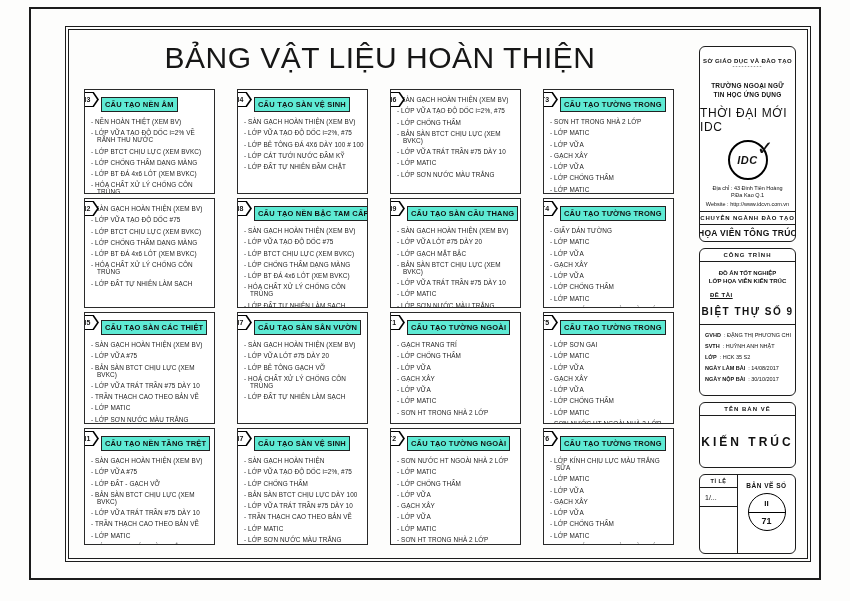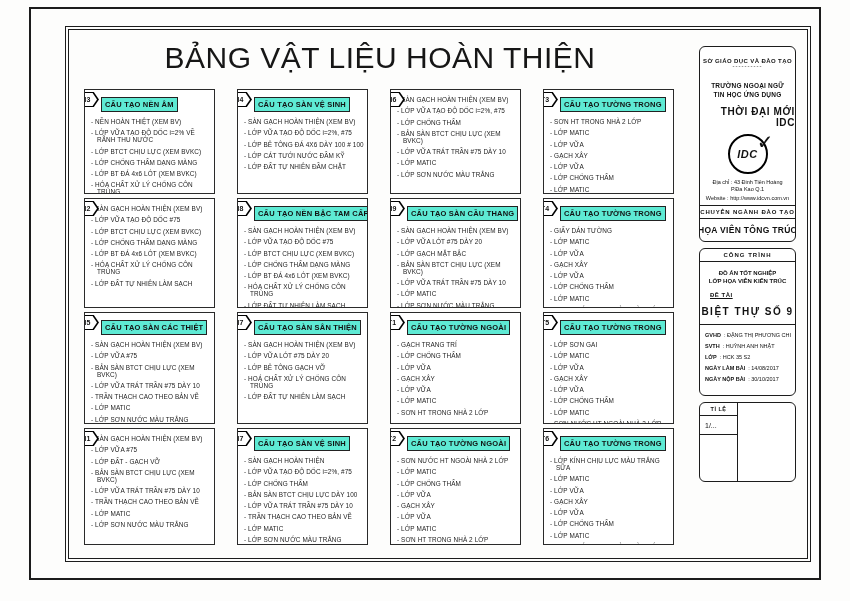--- a/index.html
+++ b/index.html
@@ -32,21 +32,21 @@
   .tb{position:absolute;left:699px;top:46px;width:97px;}
   .tb-box{border:1.5px solid #1c1c1c;border-radius:6px;background:#fff;margin-bottom:6px;
           overflow:hidden;display:flex;flex-direction:column;align-items:center;}
   .boxA{height:196px;}
   .boxB{height:148px;align-items:stretch;}
   .boxC{height:66px;align-items:stretch;}
   .boxD{height:80px;flex-direction:row;align-items:stretch;padding:0;}
   .dept{margin-top:11px;font-size:6px;font-weight:bold;letter-spacing:.4px;text-align:center;}
   .dept-dash{font-size:6px;letter-spacing:1px;line-height:5px;}
   .school{margin-top:12px;font-size:6.5px;font-weight:bold;text-align:center;line-height:9px;letter-spacing:.2px;}
-  .brand{margin-top:7px;font-size:10px;font-weight:bold;letter-spacing:.6px;text-align:right;}
+  .brand{margin-top:7px;font-size:12px;font-weight:normal;letter-spacing:.6px;text-align:left;}
   .logo{position:relative;margin-top:6px;width:40px;height:40px;border:2.5px solid #000;border-radius:50%;
         display:flex;align-items:center;justify-content:center;}
   .logo-txt{font-size:11px;font-weight:bold;font-style:italic;letter-spacing:.5px;}
   .logo-check{position:absolute;right:-8px;top:-4px;font-size:20px;font-weight:bold;line-height:20px;}
   .addr{margin-top:5px;font-size:5.5px;line-height:7px;text-align:center;}
   .web{margin-top:2px;font-size:5.5px;text-align:center;}
   .band{width:100%;margin-top:4px;border-top:1px solid #1c1c1c;border-bottom:1px solid #1c1c1c;
         padding:3px 0;font-size:6px;font-weight:bold;letter-spacing:.8px;text-align:center;}
   .major{flex:1;display:flex;align-items:center;justify-content:center;font-size:8.5px;font-weight:bold;
         letter-spacing:.3px;white-space:nowrap;}
@@ -123,20 +123,21 @@
           <div class="item">LỚP VỮA TRÁT TRẦN #75 DÀY 10</div>
           <div class="item">TRẦN THẠCH CAO THEO BẢN VẼ</div>
           <div class="item">LỚP MATIC</div>
           <div class="item">LỚP SƠN NƯỚC MÀU TRẮNG</div>
         </div>
       </div>
       <div class="cell">
         <div class="tag">
           <div class="tag-in">N1</div>
         </div>
+        <div class="cell-head"><div class="cell-title">CẤU TẠO NỀN TẦNG TRỆT</div></div>
         <div class="cell-list">
           <div class="item">SÀN GẠCH HOÀN THIỆN (XEM BV)</div>
           <div class="item">LỚP VỮA  #75</div>
           <div class="item">LỚP ĐẤT - GẠCH VỠ</div>
           <div class="item">BẢN SÀN BTCT CHỊU LỰC (XEM BVKC)</div>
           <div class="item">LỚP VỮA TRÁT TRẦN #75 DÀY 10</div>
           <div class="item">TRẦN THẠCH CAO THEO BẢN VẼ</div>
           <div class="item">LỚP MATIC</div>
           <div class="item">LỚP SƠN NƯỚC MÀU TRẮNG</div>
         </div>
@@ -166,21 +167,21 @@
           <div class="item">LỚP CHỐNG THẤM DẠNG MÀNG</div>
           <div class="item">LỚP BT ĐÁ 4x6 LÓT (XEM BVKC)</div>
           <div class="item">HÓA CHẤT XỬ LÝ CHỐNG CÔN TRÙNG</div>
           <div class="item">LỚP ĐẤT TỰ NHIÊN LÀM SẠCH</div>
         </div>
       </div>
       <div class="cell">
         <div class="tag">
           <div class="tag-in">N7</div>
         </div>
-        <div class="cell-head"><div class="cell-title">CẤU TẠO SÀN SÂN THIỆN</div></div>
+        <div class="cell-head"><div class="cell-title">CẤU TẠO SÀN SÂN VƯỜN</div></div>
         <div class="cell-list">
           <div class="item">SÀN GẠCH HOÀN THIỆN (XEM BV)</div>
           <div class="item">LỚP VỮA LÓT #75 DÀY 20</div>
           <div class="item">LỚP BÊ TÔNG GẠCH VỠ</div>
           <div class="item">HOÁ CHẤT XỬ LÝ CHỐNG CÔN TRÙNG</div>
           <div class="item">LỚP ĐẤT TỰ NHIÊN LÀM SẠCH</div>
         </div>
       </div>
       <div class="cell">
         <div class="tag">
@@ -371,22 +372,33 @@
             <div class="info-label">NGÀY LÀM BÀI</div>
             <div class="info-value">: 14/08/2017</div>
           </div>
           <div class="info-row">
             <div class="info-label">NGÀY NỘP BÀI</div>
             <div class="info-value">: 30/10/2017</div>
           </div>
         </div>
     </div>
 
+    <div class="tb-box boxC">
+      <div class="tb-head">TÊN BẢN VẼ</div>
+      <div class="name-big">KIẾN TRÚC</div>
+    </div>
 
     <div class="tb-box boxD">
       <div class="colL">
         <div class="scale-head">TỈ LỆ</div>
         <div class="scale-val">1/...</div>
       </div>
+      <div class="colR">
+        <div class="sheetno-label">BẢN VẼ SỐ</div>
+        <div class="no-circle">
+          <div class="no-top">II</div>
+          <div class="no-bottom">71</div>
+        </div>
+      </div>
     </div>
 
   </div>
 </div>
 
 </body></html>

